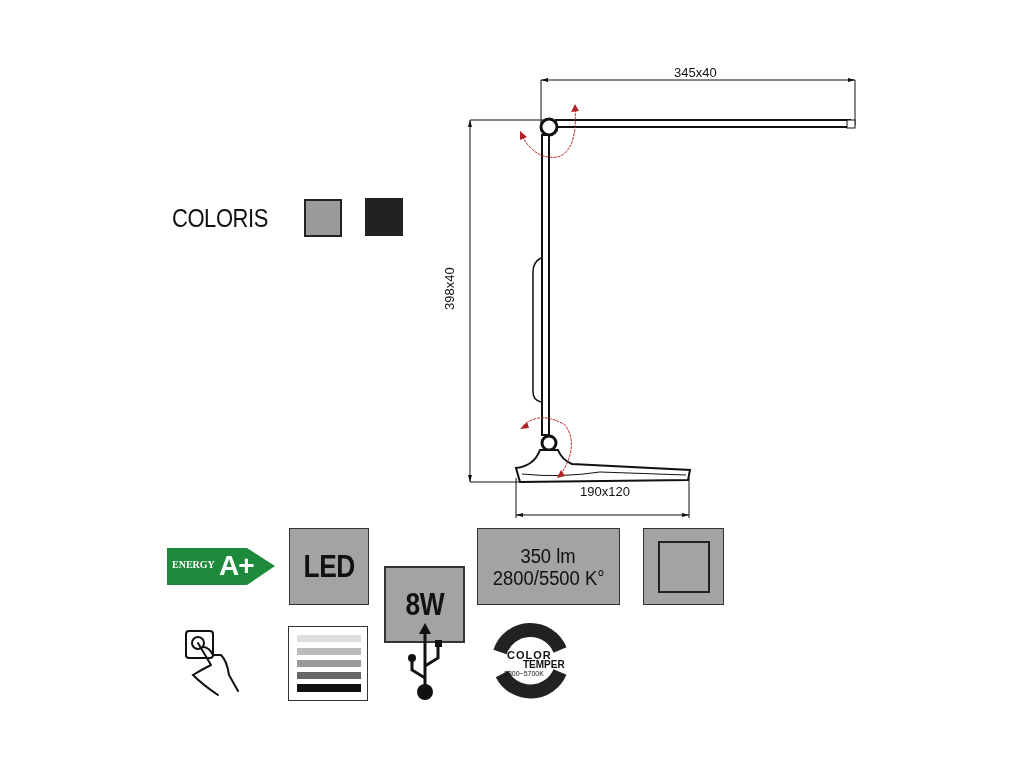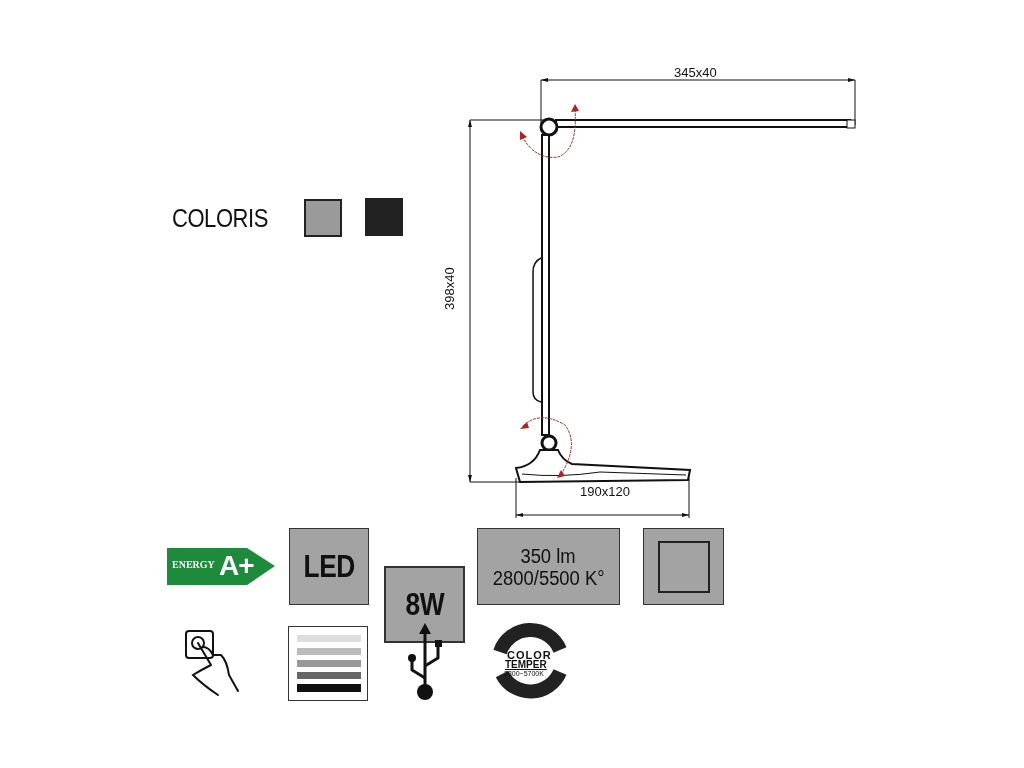--- a/index.html
+++ b/index.html
@@ -127,15 +127,15 @@
     <path d="M33,26 L33,38 L20,46" fill="none" stroke="#111" stroke-width="3"></path>
   </svg>
 </div>
 
 <div class="abs" style="left:490px;top:622px;width:80px;height:80px;">
   <svg width="80" height="80">
     <path d="M10,30 A32,32 0 0 1 70,28" fill="none" stroke="#222" stroke-width="14"></path>
     <path d="M70,50 A32,32 0 0 1 12,52" fill="none" stroke="#222" stroke-width="14"></path>
   </svg>
   <span class="abs" style="left:17px;top:27px;font-size:11px;font-weight:bold;letter-spacing:1px;">COLOR</span>
-  <span class="abs" style="left:15px;top:37px;font-size:10px;font-weight:bold;text-decoration:underline;">TEMPER</span>
+  <span class="abs" style="left:33px;top:37px;font-size:10px;font-weight:bold;">TEMPER</span>
   <span class="abs" style="left:14px;top:48px;font-size:7px;">2800~5700K</span>
 </div>
 
 </body></html>

